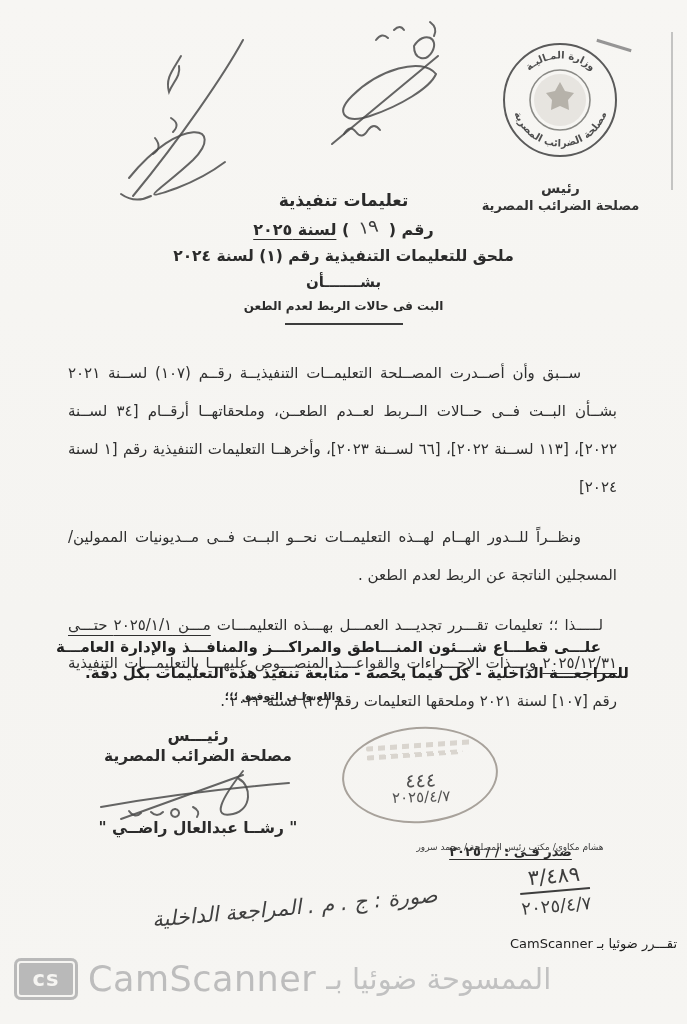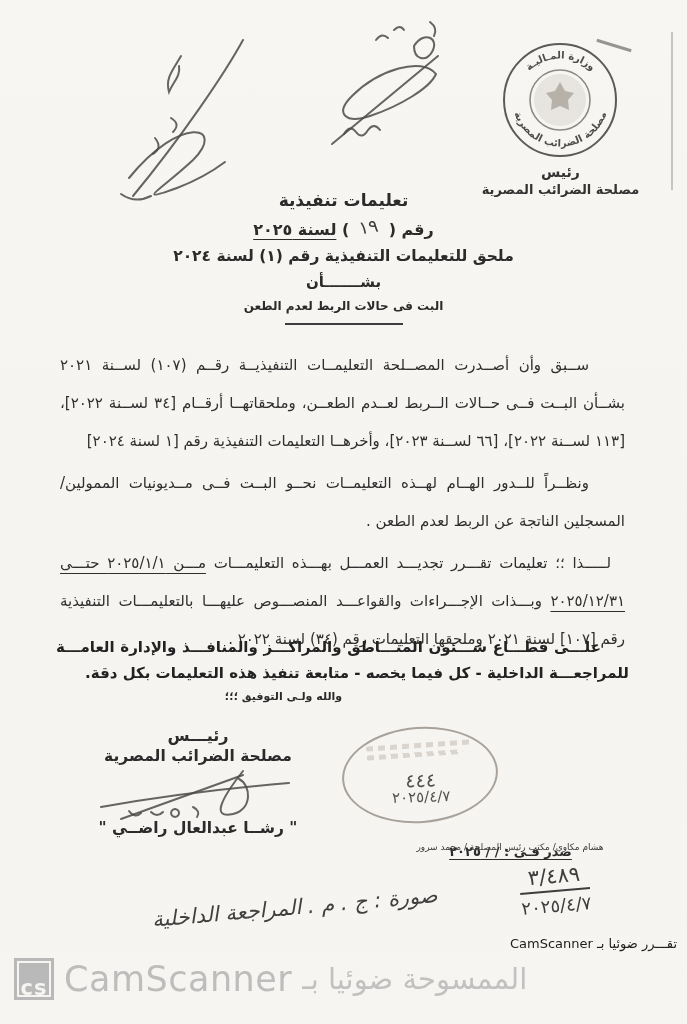--- a/index.html
+++ b/index.html
@@ -11,39 +11,39 @@
     color:#2e2e2e;
   }
   svg{display:block}
   .scrawl path{fill:none;stroke:#4a4a4a;stroke-width:2;stroke-linecap:round;opacity:.85}
   .edge-vline{position:absolute;left:671px;top:32px;width:2px;height:158px;background:#9a9a9a;opacity:.55}
   .diag-mark{position:absolute;left:596px;top:44px;width:36px;border-top:3px solid #7d7d7d;transform:rotate(17deg);opacity:.8}
 
   
   .seal-wrap{position:absolute;left:478px;top:40px;width:165px;text-align:center}
   .seal-svg text{fill:#4e4e4e;font-size:10px;font-weight:bold}
-  .seal-caption{font-weight:bold;color:#333;direction:rtl;line-height:1.25;margin-top:2px}
+  .seal-caption{font-weight:bold;color:#333;direction:rtl;line-height:1.25;margin-top:18px}
   .seal-caption .c1{font-size:14px}
   .seal-caption .c2{font-size:13px}
 
   
   .title-block{position:absolute;top:190px;left:0;right:0;text-align:center;direction:rtl;color:#2b2b2b}
   .title-block .t{font-weight:bold;margin:0 0 8px 0}
   .t1{font-size:17px;letter-spacing:.5px}
   .t2{font-size:16px}
   .t2 .hand-num{display:inline-block;font-weight:400;font-size:18px;transform:rotate(-10deg) translateY(-2px);padding:0 10px;color:#3c3c3c}
   .t2 .u{text-decoration:underline;text-underline-offset:4px}
   .t3{font-size:15.5px}
   .t4{font-size:15px;letter-spacing:1px}
   .t5{font-size:12px}
   .title-sep{width:118px;border:0;border-top:2px solid #3d3d3d;margin:10px auto 0}
 
   
   .bodytext{position:absolute;left:56px;right:58px;top:342px;direction:rtl;text-align:justify;font-size:15px;line-height:38px;color:#2f2f2f}
-  .bodytext p{margin:4px}
+  .bodytext p{margin:12px}
   .p1{text-indent:36px}
   .p2{text-indent:36px}
   .p3{text-indent:14px}
   .p3 .u{text-decoration:underline;text-underline-offset:5px}
   .directive{position:absolute;left:56px;right:58px;top:634px;direction:rtl;text-align:justify;font-size:15px;line-height:26px;font-weight:bold;color:#222;text-indent:28px}
   .closing{position:absolute;left:0;right:120px;top:690px;text-align:center;direction:rtl;font-weight:bold;font-size:11px;color:#2a2a2a}
 
   
   .sig-block{position:absolute;left:78px;top:726px;width:240px;text-align:center;direction:rtl}
   .sig-title{font-weight:bold;font-size:16px;color:#2b2b2b}
@@ -65,21 +65,21 @@
   .hand-ref{position:absolute;left:520px;top:864px;transform:rotate(-5deg);text-align:center;color:#3d3d3d;direction:rtl}
   .hand-ref .r1{font-size:21px;border-bottom:2.5px solid #3d3d3d;padding:0 6px 2px}
   .hand-ref .r2{font-size:18px;padding-top:3px;letter-spacing:1px}
 
   
   .copy-note{position:absolute;left:138px;top:896px;width:300px;transform:rotate(-5deg);direction:rtl;font-size:21px;font-style:italic;color:#2d2d2d;letter-spacing:1px;opacity:.9}
 
   
   .cam-small{position:absolute;right:10px;top:936px;direction:rtl;font-size:13px;color:#1c1c1c}
   .watermark{position:absolute;left:14px;top:958px;display:flex;align-items:center;gap:10px;color:#bcbcbc}
-  .cs-box{width:40px;height:42px;background:#b9b9b9;border-radius:0;display:flex;align-items:flex-end;justify-content:center;box-shadow:inset 0 0 0 3px #b9b9b9, inset 0 0 0 5px #f6f5f2}
+  .cs-box{width:64px;height:42px;background:#b9b9b9;border-radius:7px;display:flex;align-items:center;justify-content:center;box-shadow:inset 0 0 0 3px #b9b9b9, inset 0 0 0 5px #f6f5f2}
   .cs-box span{color:#f6f5f2;font-weight:bold;font-size:21px;letter-spacing:1px}
   .wm-brand{font-size:35px;color:#bdbdbd;letter-spacing:.5px}
   .wm-ar{font-size:29px;color:#c1c1c1;direction:rtl;margin-right:12px}
 </style>
 </head>
 <body>
 
 <div class="page">
 
   <div class="edge-vline"></div>

